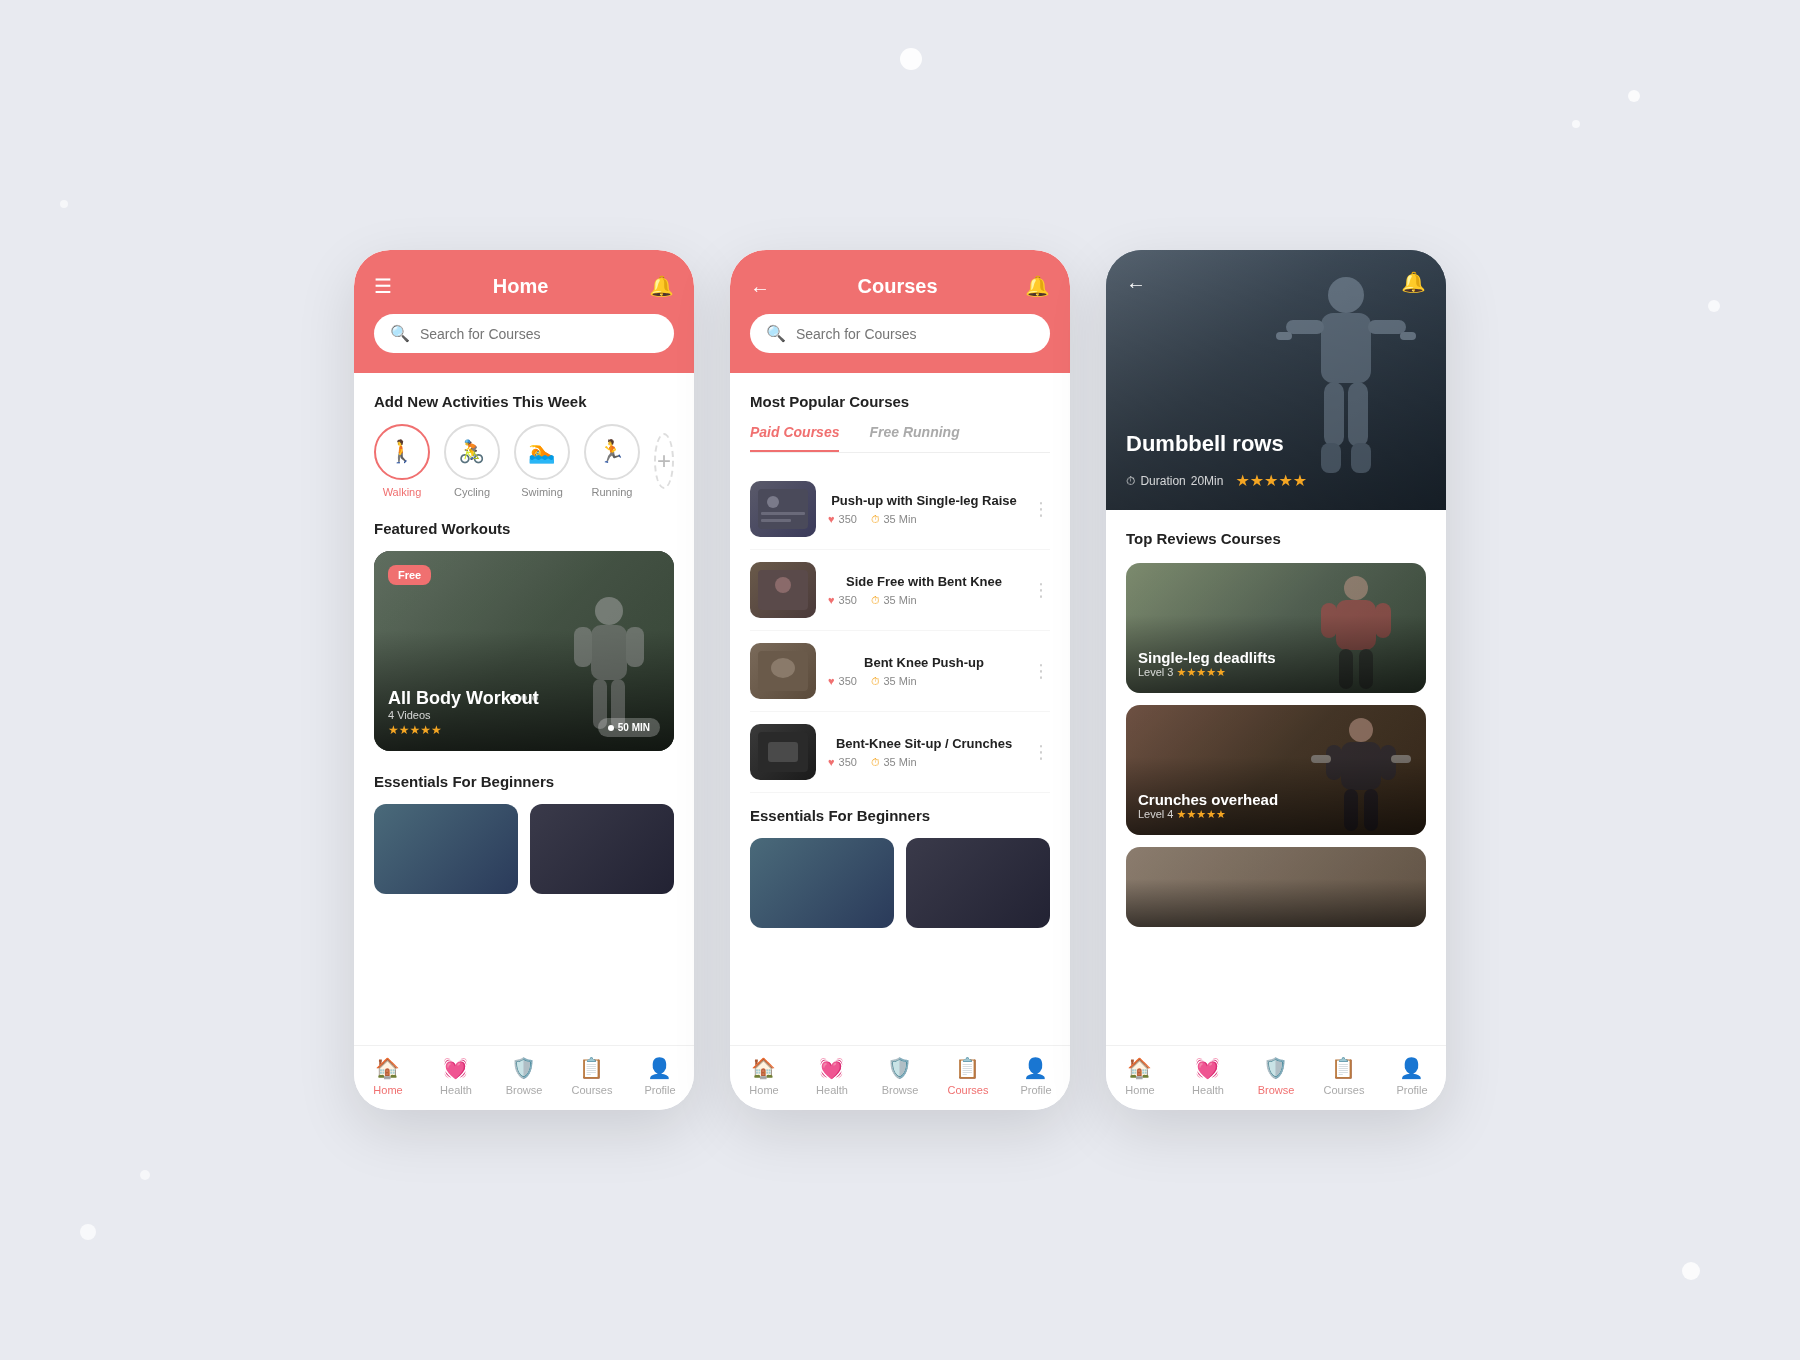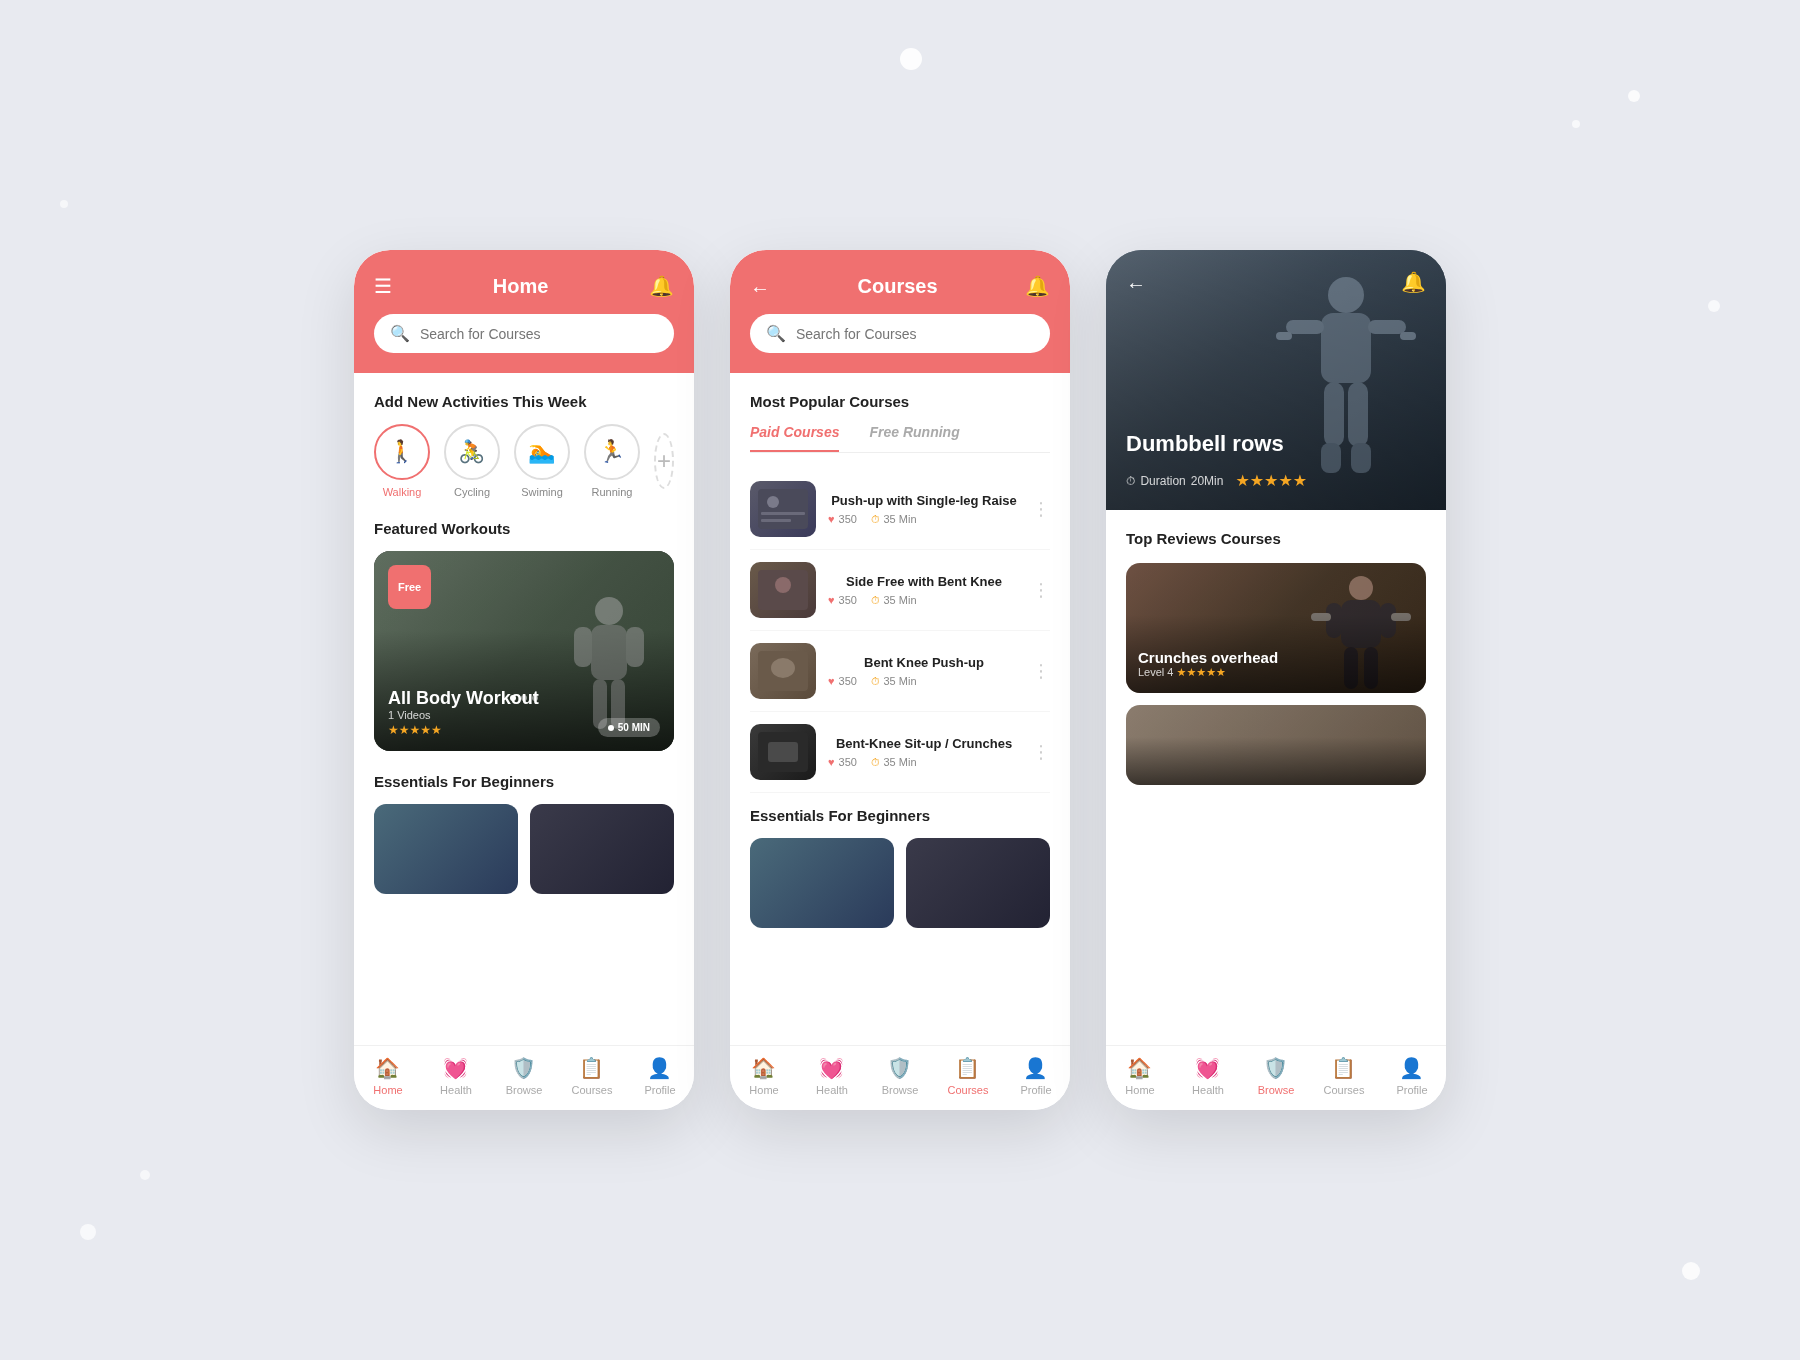--- a/index.html
+++ b/index.html
@@ -183,21 +183,21 @@
     }
 
     .free-badge {
       position: absolute;
       top: 14px;
       left: 14px;
       background: #f07070;
       color: white;
       font-size: 11px;
       font-weight: 600;
-      padding: 16px 10px;
+      padding: 4px 10px;
       border-radius: 8px;
     }
 
     .featured-info {
       position: absolute;
       bottom: 14px;
       left: 14px;
     }
 
     .featured-title {
@@ -548,21 +548,21 @@
           <ellipse cx="50" cy="20" rx="14" ry="14" fill="#aaa"></ellipse>
           <rect x="32" y="34" width="36" height="55" rx="10" fill="#888"></rect>
           <rect x="15" y="36" width="18" height="40" rx="8" fill="#999"></rect>
           <rect x="67" y="36" width="18" height="40" rx="8" fill="#999"></rect>
           <rect x="34" y="88" width="14" height="50" rx="7" fill="#888"></rect>
           <rect x="52" y="88" width="14" height="50" rx="7" fill="#888"></rect>
         </svg>
         <div class="free-badge">Free</div>
         <div class="featured-info">
           <div class="featured-title">All Body Workout</div>
-          <div class="featured-sub">1 Videos</div>
+          <div class="featured-sub">4 Videos</div>
           <div class="stars">★★★★★</div>
         </div>
         <div class="duration-badge">
           <span style="width:6px;height:6px;background:white;border-radius:50%;display:inline-block;"></span>
           <span>50 MIN</span>
         </div>
         <div class="dot-indicators">
           <div class="dot-ind active"></div>
           <div class="dot-ind"></div>
           <div class="dot-ind"></div>
@@ -781,20 +781,40 @@
             <span>20Min</span>
           </div>
           <div class="stars" style="font-size:16px;">★★★★★</div>
         </div>
       </div>
     </div>
 
     <div class="phone3-body">
       <div class="section-title" style="margin-bottom:16px;">Top Reviews Courses</div>
 
+      <div class="review-card">
+        <div class="review-bg" style="background:linear-gradient(135deg,#8a9a7a,#5a6a5a,#3a4a3a);width:100%;height:100%;position:absolute;top:0;left:0;"></div>
+
+        <svg style="position:absolute;right:20px;top:10px;width:100px;height:120px;opacity:0.6;" viewBox="0 0 100 120">
+          <ellipse cx="50" cy="15" rx="12" ry="12" fill="#c8a090"></ellipse>
+          <rect x="30" y="27" width="40" height="50" rx="10" fill="#c05050"></rect>
+          <rect x="15" y="30" width="16" height="35" rx="8" fill="#c05050"></rect>
+          <rect x="69" y="30" width="16" height="35" rx="8" fill="#c05050"></rect>
+          <rect x="33" y="76" width="14" height="40" rx="7" fill="#2a2a2a"></rect>
+          <rect x="53" y="76" width="14" height="40" rx="7" fill="#2a2a2a"></rect>
+        </svg>
+        <div class="review-overlay"></div>
+        <div class="review-info">
+          <div class="review-name">Single-leg deadlifts</div>
+          <div class="review-level">
+            <span>Level 3</span>
+            <span class="stars" style="font-size:11px;">★★★★★</span>
+          </div>
+        </div>
+      </div>
 
       <div class="review-card">
         <div style="position:absolute;inset:0;background:linear-gradient(135deg,#7a5a4a,#4a3a2a,#3a2a1a);"></div>
 
         <svg style="position:absolute;right:10px;top:10px;width:110px;height:120px;opacity:0.6;" viewBox="0 0 110 120">
           <ellipse cx="55" cy="15" rx="12" ry="12" fill="#c8a090"></ellipse>
           <rect x="35" y="27" width="40" height="48" rx="10" fill="#2a2a3a"></rect>
           <rect x="20" y="30" width="16" height="35" rx="8" fill="#2a2a3a"></rect>
           <rect x="74" y="30" width="16" height="35" rx="8" fill="#2a2a3a"></rect>
           <rect x="5" y="40" width="20" height="8" rx="4" fill="#aaa"></rect>

